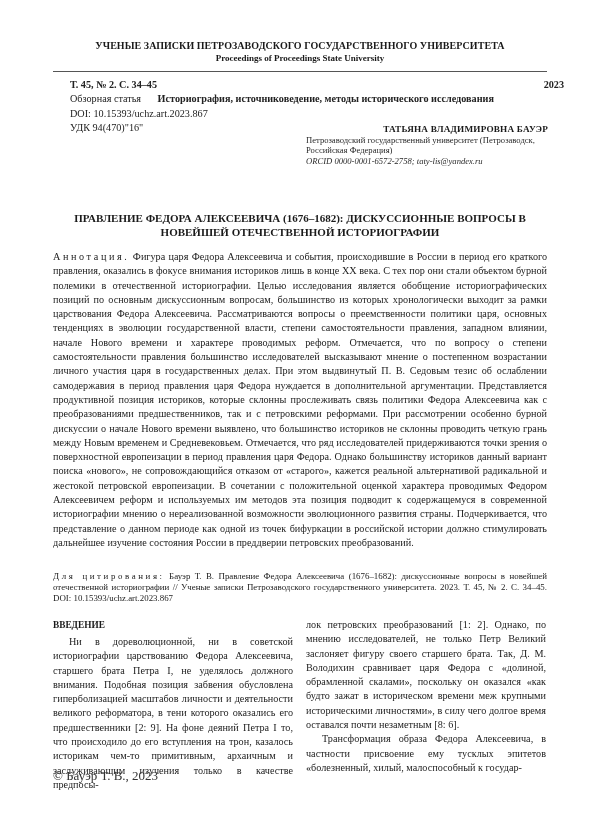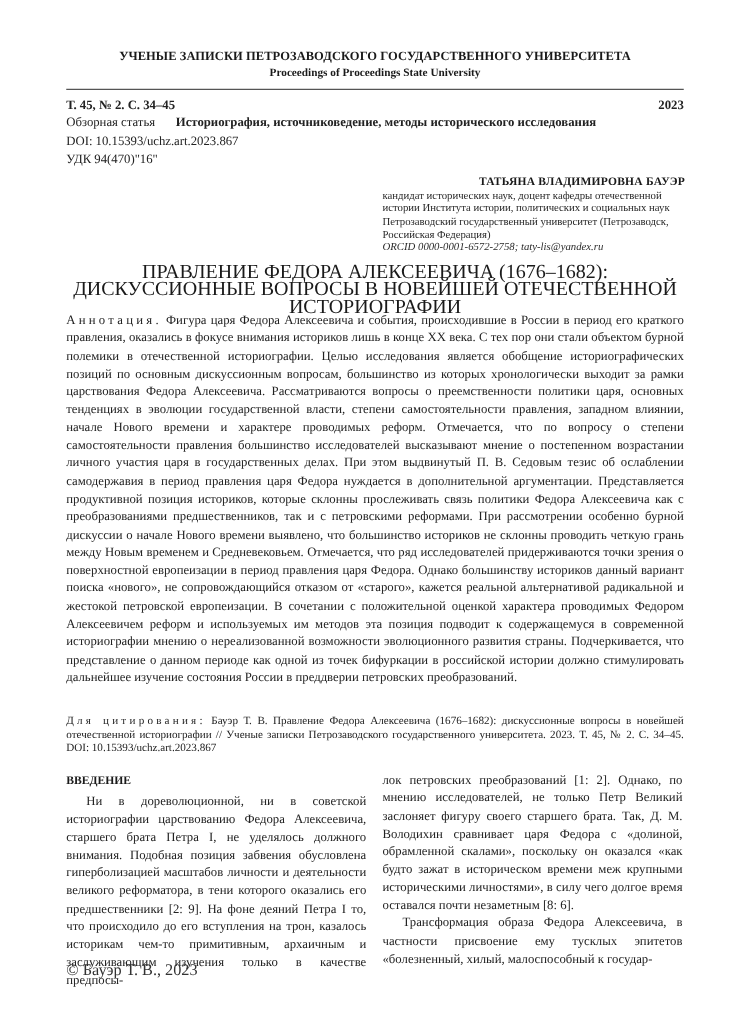--- a/index.html
+++ b/index.html
@@ -17,35 +17,35 @@
     .journal-title-ru {
       font-weight: bold; font-size: 10px; letter-spacing: 0.05px; line-height: 13px; color: #1a1a1a;
     }
     .journal-title-en {
       font-weight: bold; font-size: 9px; line-height: 12px; color: #1a1a1a;
     }
     .head-rule {
       position: absolute; left: 53px; top: 71px; width: 494px; height: 1px; background: #555;
     }
 
-    .meta { position: absolute; left: 53px; top: 78px; width: 494px; font-size: 10.2px; line-height: 14.4px; }
+    .meta { position: absolute; left: 70px; top: 78px; width: 494px; font-size: 10.2px; line-height: 14.4px; }
     .meta-row { display: flex; justify-content: space-between; }
     .issue, .year { font-weight: bold; }
     .type-label { margin-right: 14px; }
     .rubric { font-weight: bold; }
 
     .author-block {
-      position: absolute; left: 306px; top: 124px; width: 242px; font-size: 8.6px; line-height: 10.2px; color: #2a2a2a; margin-top: 16px;
+      position: absolute; left: 306px; top: 124px; width: 242px; font-size: 8.6px; line-height: 10.2px; color: #2a2a2a;
     }
     .author-name { text-align: right; font-weight: bold; font-size: 9.2px; letter-spacing: 0.2px; margin-bottom: 1px; color: #1a1a1a; }
     .author-orcid { font-style: italic; }
 
     .article-title {
       position: absolute; left: 53px; top: 211px; width: 494px; text-align: center;
-      font-weight: normal; font-size: 16px; line-height: 14px; color: #1a1a1a;
+      font-weight: bold; font-size: 11px; line-height: 14px; color: #1a1a1a;
     }
 
     .abstract {
       position: absolute; left: 53px; top: 250px; width: 494px;
       font-size: 10.2px; line-height: 14.3px; text-align: justify; color: #222;
     }
     .spaced-label { letter-spacing: 2.6px; }
     .keywords { position: absolute; left: 53px; top: 544px; width: 494px; font-size: 8.9px; line-height: 11px; text-align: justify; color: #222; }
     .citation { position: absolute; left: 53px; top: 571px; width: 494px; font-size: 8.9px; line-height: 11px; text-align: justify; color: #222; }
 
@@ -75,21 +75,20 @@
     <div>
       <span class="type-label">Обзорная статья</span>
       <span class="rubric">Историография, источниковедение, методы исторического исследования</span>
     </div>
     <div>DOI: 10.15393/uchz.art.2023.867</div>
     <div>УДК 94(470)"16"</div>
   </section>
 
   <section class="author-block">
     <div class="author-name">ТАТЬЯНА ВЛАДИМИРОВНА БАУЭР</div>
-    <div>кандидат исторических наук, доцент кафедры отечественной истории Института истории, политических и социальных наук</div>
     <div>Петрозаводский государственный университет (Петрозаводск, Российская Федерация)</div>
     <div class="author-orcid">ORCID 0000-0001-6572-2758; taty-lis@yandex.ru</div>
   </section>
 
   <h1 class="article-title">ПРАВЛЕНИЕ ФЕДОРА АЛЕКСЕЕВИЧА (1676–1682): ДИСКУССИОННЫЕ ВОПРОСЫ В НОВЕЙШЕЙ ОТЕЧЕСТВЕННОЙ ИСТОРИОГРАФИИ</h1>
 
   <section class="abstract">
     <span class="spaced-label">Аннотация.</span>
     <span>Фигура царя Федора Алексеевича и события, происходившие в России в период его краткого правления, оказались в фокусе внимания историков лишь в конце XX века. С тех пор они стали объектом бурной полемики в отечественной историографии. Целью исследования является обобщение историографических позиций по основным дискуссионным вопросам, большинство из которых хронологически выходит за рамки царствования Федора Алексеевича. Рассматриваются вопросы о преемственности политики царя, основных тенденциях в эволюции государственной власти, степени самостоятельности правления, западном влиянии, начале Нового времени и характере проводимых реформ. Отмечается, что по вопросу о степени самостоятельности правления большинство исследователей высказывают мнение о постепенном возрастании личного участия царя в государственных делах. При этом выдвинутый П. В. Седовым тезис об ослаблении самодержавия в период правления царя Федора нуждается в дополнительной аргументации. Представляется продуктивной позиция историков, которые склонны прослеживать связь политики Федора Алексеевича как с преобразованиями предшественников, так и с петровскими реформами. При рассмотрении особенно бурной дискуссии о начале Нового времени выявлено, что большинство историков не склонны проводить четкую грань между Новым временем и Средневековьем. Отмечается, что ряд исследователей придерживаются точки зрения о поверхностной европеизации в период правления царя Федора. Однако большинству историков данный вариант поиска «нового», не сопровождающийся отказом от «старого», кажется реальной альтернативой радикальной и жестокой петровской европеизации. В сочетании с положительной оценкой характера проводимых Федором Алексеевичем реформ и используемых им методов эта позиция подводит к содержащемуся в современной историографии мнению о нереализованной возможности эволюционного развития страны. Подчеркивается, что представление о данном периоде как одной из точек бифуркации в российской истории должно стимулировать дальнейшее изучение состояния России в преддверии петровских преобразований.</span>
   </section>

